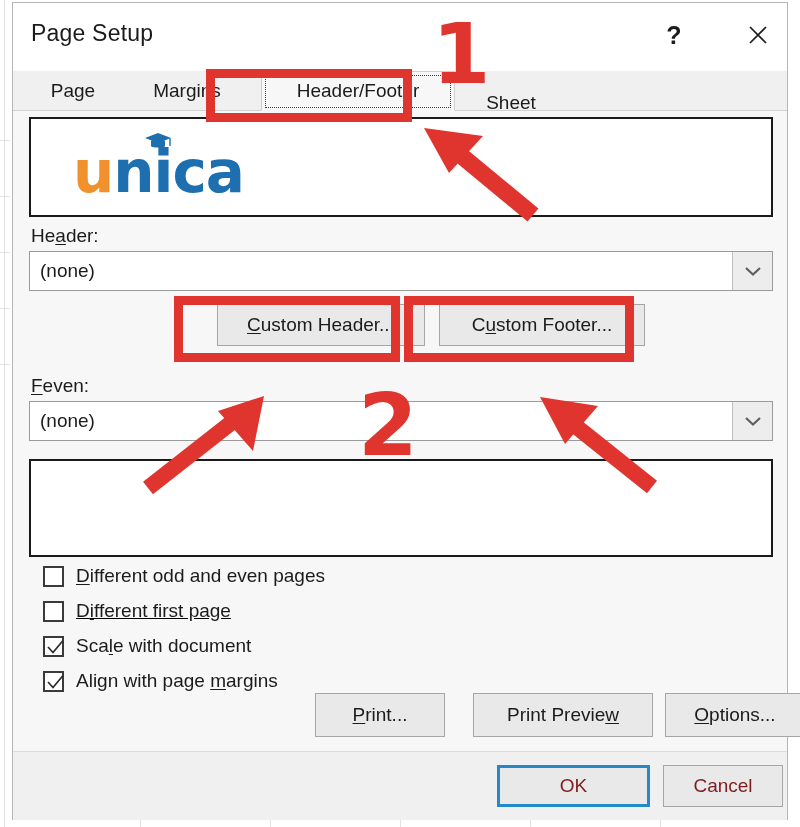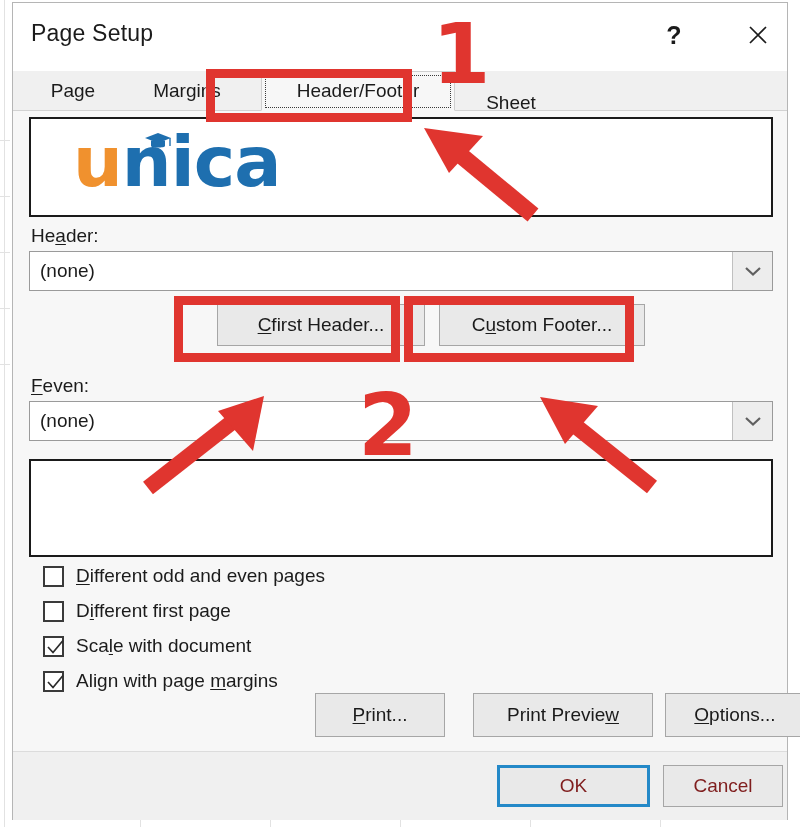--- a/index.html
+++ b/index.html
@@ -84,22 +84,22 @@
   
   .preview-box{
     position:absolute;background:#ffffff;border:2px solid #1a1a1a;
     box-sizing:border-box;
   }
   #header-preview{left:16px;top:6px;width:744px;height:100px;}
   #footer-preview{left:16px;top:348px;width:744px;height:98px;}
 
   
   #unica-logo{
-    position:absolute;left:42px;top:8px;
-    font-size:70px;font-weight:bold;line-height:1;
+    position:absolute;left:42px;top:24px;
+    font-size:58px;font-weight:bold;line-height:1;
     letter-spacing:-1px;
     font-family:"DejaVu Sans", sans-serif;
     white-space:nowrap;
   }
   #unica-logo .u{color:#F0912E;}
   #unica-logo .nica{color:#1E6FAF;}
   #cap{
     position:absolute;left:112px;top:12px;width:30px;height:20px;
   }
 
@@ -143,21 +143,21 @@
   }
   #btn-custom-header{left:204px;top:193px;width:208px;height:42px;}
   #btn-custom-footer{left:426px;top:193px;width:206px;height:42px;}
 
   
   .cb-row{
     position:absolute;left:30px;height:30px;
     display:flex;align-items:center;
   }
   #cb-row-0{top:450px;}
-  #cb-row-1{top:485px;}
+  #cb-row-1{top:485px;text-decoration:underline;}
   #cb-row-2{top:520px;}
   #cb-row-3{top:555px;}
   .cb-box{
     width:21px;height:21px;flex:none;
     background:#ffffff;border:2px solid #3a3a3a;
     box-sizing:border-box;position:relative;
   }
   .cb-box svg{position:absolute;left:1px;top:0px;}
   .cb-label{
     margin-left:12px;font-size:19px;color:#1b1b1b;white-space:nowrap;
@@ -261,21 +261,21 @@
     <div id="header-combo" class="combo">
       <span class="combo-value">(none)</span>
       <span class="combo-arrow">
         <svg width="18" height="12" viewBox="0 0 18 12" aria-hidden="true">
           <path d="M2 3 L9 9.5 L16 3" stroke="#606060" stroke-width="2.2" fill="none"></path>
         </svg>
       </span>
     </div>
 
     <div id="btn-custom-header" class="pbtn">
-      <span><span></span><span class="ul">C</span><span>first Header...</span></span>
+      <span><span></span><span class="ul">C</span><span>ustom Header...</span></span>
     </div>
     <div id="btn-custom-footer" class="pbtn">
       <span><span>C</span><span class="ul">u</span><span>stom Footer...</span></span>
     </div>
 
     <div id="footer-label" class="field-label"><span></span><span class="ul">F</span><span>even:</span></div>
 
     <div id="footer-combo" class="combo">
       <span class="combo-value">(none)</span>
       <span class="combo-arrow">

